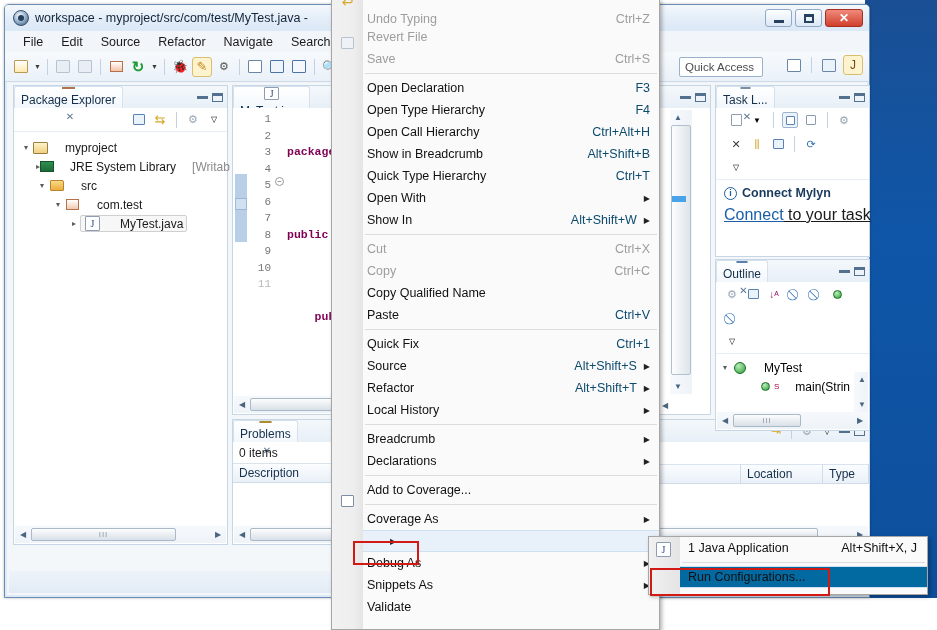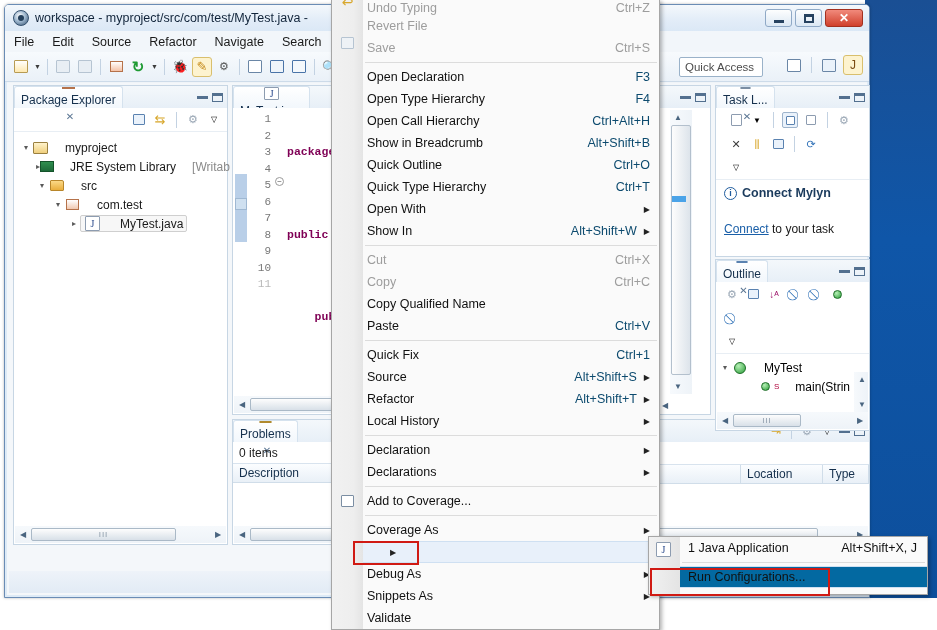--- a/index.html
+++ b/index.html
@@ -72,21 +72,21 @@
     background:linear-gradient(180deg,#f18a7c,#d0402c);
     border-color:#a3301f; color:#fff; font-weight:bold; font-size:12px;
   }
   .glyph-min{ width:10px;height:3px;background:#26425f;margin-top:6px;}
   .glyph-max{ width:10px;height:9px;border:2px solid #26425f;border-top-width:3px;}
 
   
   .menubar{
     position:absolute; left:0; top:26px; width:100%; height:21px;
     background:#f2f6fa;
-    display:flex; align-items:center; gap:0px;
+    display:flex; align-items:center; padding-left:9px; gap:0px;
   }
   .menubar span{ padding:2px 9px; color:#1a1a1a; font-size:12.5px; }
 
   
   .toolbar{
     position:absolute; left:0; top:47px; width:100%; height:30px;
     background:linear-gradient(180deg,#f7fafd,#eaf1f8);
     border-bottom:1px solid #cddbe9;
     display:flex; align-items:center; padding-left:6px; gap:2px;
   }
@@ -192,21 +192,21 @@
     border-top:1px solid #d8e3ee; border-bottom:1px solid #d0dde9; font-size:12px; color:#15304d;
   }
   .th{ padding:2px 6px; border-right:1px solid #d0dde9; display:flex;align-items:center;}
 
   
   #tasklist{ left:708px; top:2px; width:155px; height:172px; border:1px solid #c7d6e4;}
   .mylyn-box{ padding:6px 8px; }
   .mylyn-title{ display:flex; align-items:center; gap:5px; font-weight:bold; font-size:12.5px; color:#1a3a5c;}
   .info-ic{ width:13px;height:13px;border:1.5px solid #1f5c9e;border-radius:50%;
      color:#1f5c9e;font-size:9px;font-weight:bold;display:flex;align-items:center;justify-content:center;}
-  .mylyn-sub{ margin-top:22px; font-size:12px; color:#1a1a1a; white-space:nowrap;}
+  .mylyn-sub{ margin-top:6px; font-size:16px; color:#1a1a1a; white-space:nowrap;text-decoration:underline;}
   .lnk{ color:#1a5fa8; text-decoration:underline; }
 
   
   #outline{ left:708px; top:176px; width:155px; height:172px; border:1px solid #c7d6e4;}
   .out-tree{ padding:4px 3px 0 3px; font-size:12px;}
 
   
   #bottomright{ left:648px; top:336px; width:215px; height:126px; border:1px solid #c7d6e4;}
 
   
@@ -228,21 +228,21 @@
     position:absolute; left:331px; top:-1px; width:329px; height:631px;
     background:#f1f1f1;
     border:1px solid #a6a6a6;
     box-shadow:2px 2px 4px rgba(0,0,0,.30);
     display:flex;
   }
   .ctx-gutter{
     width:31px; background:linear-gradient(90deg,#f1f1f1 0%, #eeeeee 70%, #e4e4e4 100%);
     position:relative; flex:0 0 31px;
   }
-  .ctx-list{ flex:1; background:#fafafa; position:relative; padding-top:1px;}
+  .ctx-list{ flex:1; background:#fafafa; position:relative; padding-top:12px;}
   .mi{
     height:22px; display:flex; align-items:center;
     padding-left:4px; padding-right:9px; font-size:12.5px; color:#111;
     white-space:nowrap; position:relative;
   }
   .mi .lbl{ flex:1 1 auto; }
   .mi .acc{ color:#0c4a6e; margin-left:16px; }
   .mi .sub{ margin-left:7px; font-size:8px; color:#222; }
   .mi.disabled .lbl, .mi.disabled .acc{ color:#9d9d9d; }
   .mi.hl{ background:#e8f0fa; border-top:1px solid #cfe0f2; border-bottom:1px solid #cfe0f2;}
@@ -747,24 +747,20 @@
       </div>
       <div class="mi">
         <span class="lbl">Open Call Hierarchy</span>
         <span class="acc">Ctrl+Alt+H</span>
       </div>
       <div class="mi">
         <span class="lbl">Show in Breadcrumb</span>
         <span class="acc">Alt+Shift+B</span>
       </div>
       <div class="mi">
-        <span class="lbl">Quick Outline</span>
-        <span class="acc">Ctrl+O</span>
-      </div>
-      <div class="mi">
         <span class="lbl">Quick Type Hierarchy</span>
         <span class="acc">Ctrl+T</span>
       </div>
       <div class="mi">
         <span class="lbl">Open With</span>
         <span class="acc"></span>
         <span class="sub">▶</span>
       </div>
       <div class="mi">
         <span class="lbl">Show In</span>
@@ -806,21 +802,21 @@
         <span class="sub">▶</span>
       </div>
       <div class="mi">
         <span class="lbl">Local History</span>
         <span class="acc"></span>
         <span class="sub">▶</span>
       </div>
       <div class="msep"></div>
 
       <div class="mi">
-        <span class="lbl">Declaration</span>
+        <span class="lbl">Breadcrumb</span>
         <span class="acc"></span>
         <span class="sub">▶</span>
       </div>
       <div class="mi">
         <span class="lbl">Declarations</span>
         <span class="acc"></span>
         <span class="sub">▶</span>
       </div>
       <div class="msep"></div>
 

